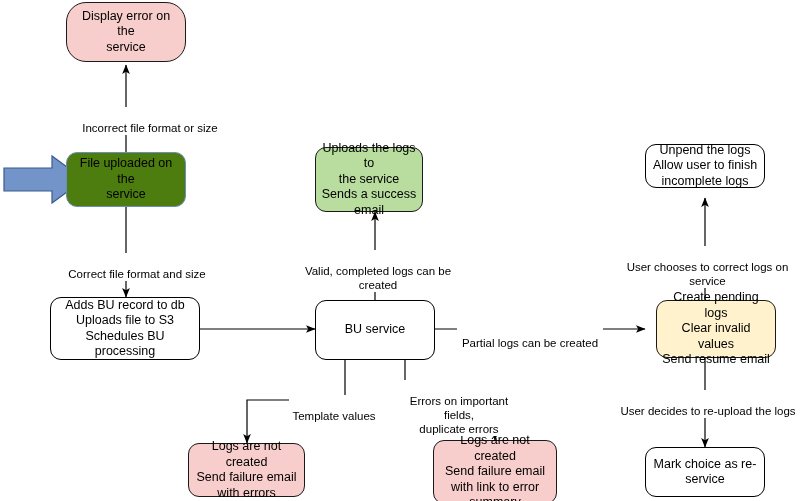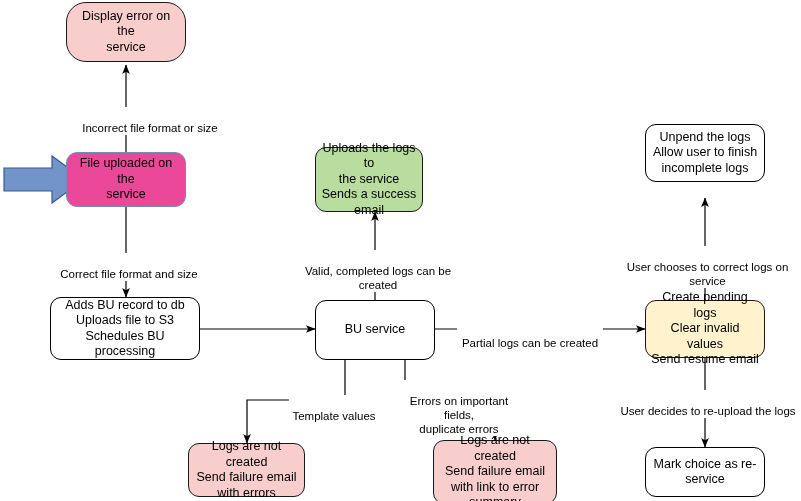--- a/index.html
+++ b/index.html
@@ -34,23 +34,23 @@
     justify-content: center;
     text-align: center;
     color: #000000;
     font-size: 12.5px;
     line-height: 15.5px;
     padding: 2px 5px;
     white-space: pre-line;
     z-index: 3;
   }
   .node.pink   { background: #f8cecc; border-color: #1a1a1a; }
-  .node.blue   { background: #ec4899; border-color: #6c8ebf; }
+  .node.blue   { background: #4d7c0f; border-color: #6c8ebf; }
   .node.green  { background: #b9dd9f; border-color: #1a1a1a; }
-  .node.yellow { background: #fff2cc; border-color: #1a1a1a; }
+  .node.yellow { background: #fff2cc; border-color: #1a1a1a; margin-left: 11px; }
   .node.white  { background: #ffffff; border-color: #000000; }
 
   .edge-label {
     position: absolute;
     background: #ffffff;
     color: #000000;
     font-size: 11.5px;
     line-height: 14px;
     text-align: center;
     white-space: pre-line;
@@ -136,21 +136,21 @@
     <span>Uploads the logs to
 the service
 Sends a success
 email</span>
   </div>
 
   <div class="node white" style="left:315px; top:300px; width:120px; height:60px;">
     <span>BU service</span>
   </div>
 
-  <div class="node white" style="left:645px; top:124px; width:120px; height:58px;">
+  <div class="node white" style="left:645px; top:144px; width:120px; height:44px;">
     <span>Unpend the logs
 Allow user to finish
 incomplete logs</span>
   </div>
 
   <div class="node yellow" style="left:645px; top:300px; width:120px; height:58px;">
     <span>Create pending logs
 Clear invalid values
 Send resume email</span>
   </div>
@@ -170,21 +170,21 @@
 
   <div class="node white" style="left:645px; top:447px; width:120px; height:50px;">
     <span>Mark choice as re-
 service</span>
   </div>
 
   <div class="edge-label" style="left:65px; top:107px; width:140px;margin-left:12px;">
     <span>Incorrect file format or size</span>
   </div>
 
-  <div class="edge-label" style="left:56px; top:253px; width:140px;">
+  <div class="edge-label" style="left:64px; top:253px; width:140px;">
     <span>Correct file format and size</span>
   </div>
 
   <div class="edge-label" style="left:283px; top:250px; width:184px;">
     <span>Valid, completed logs can be created</span>
   </div>
 
   <div class="edge-label" style="left:608px; top:246px; width:193px;">
     <span>User chooses to correct logs on service</span>
   </div>

